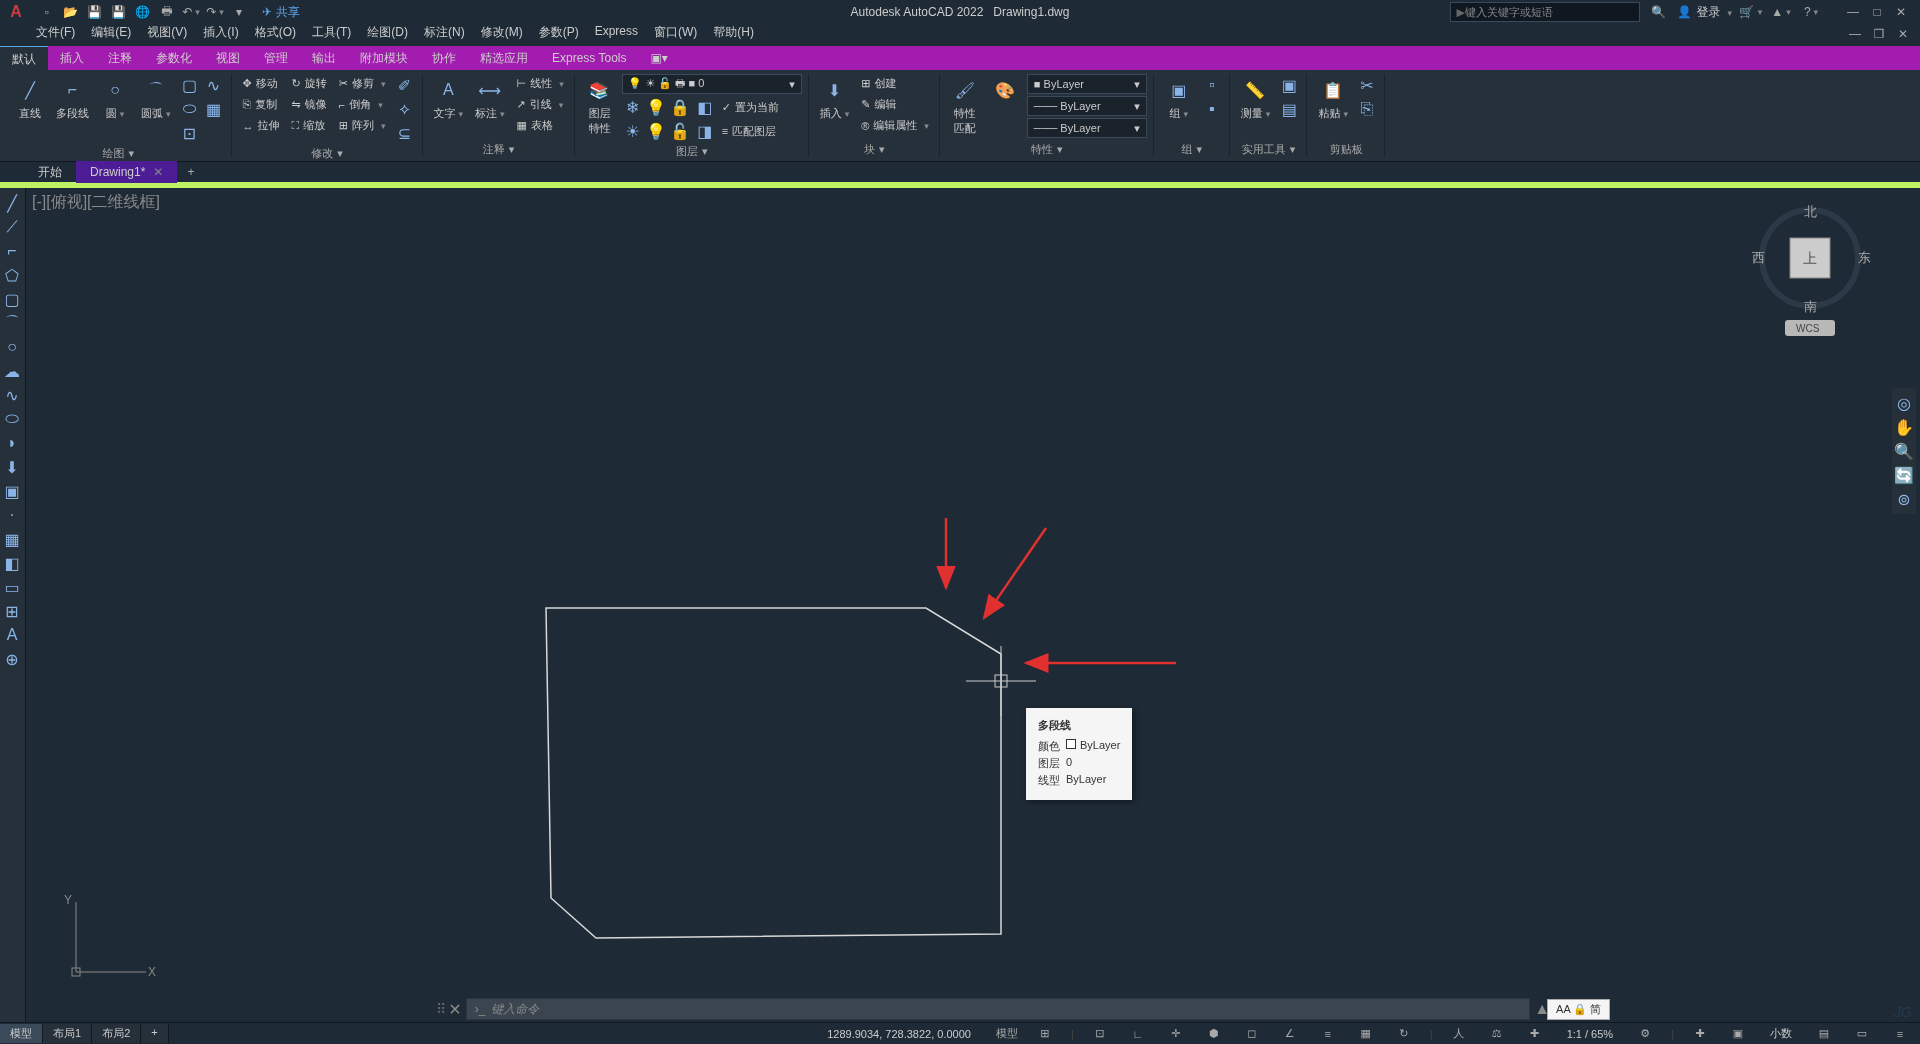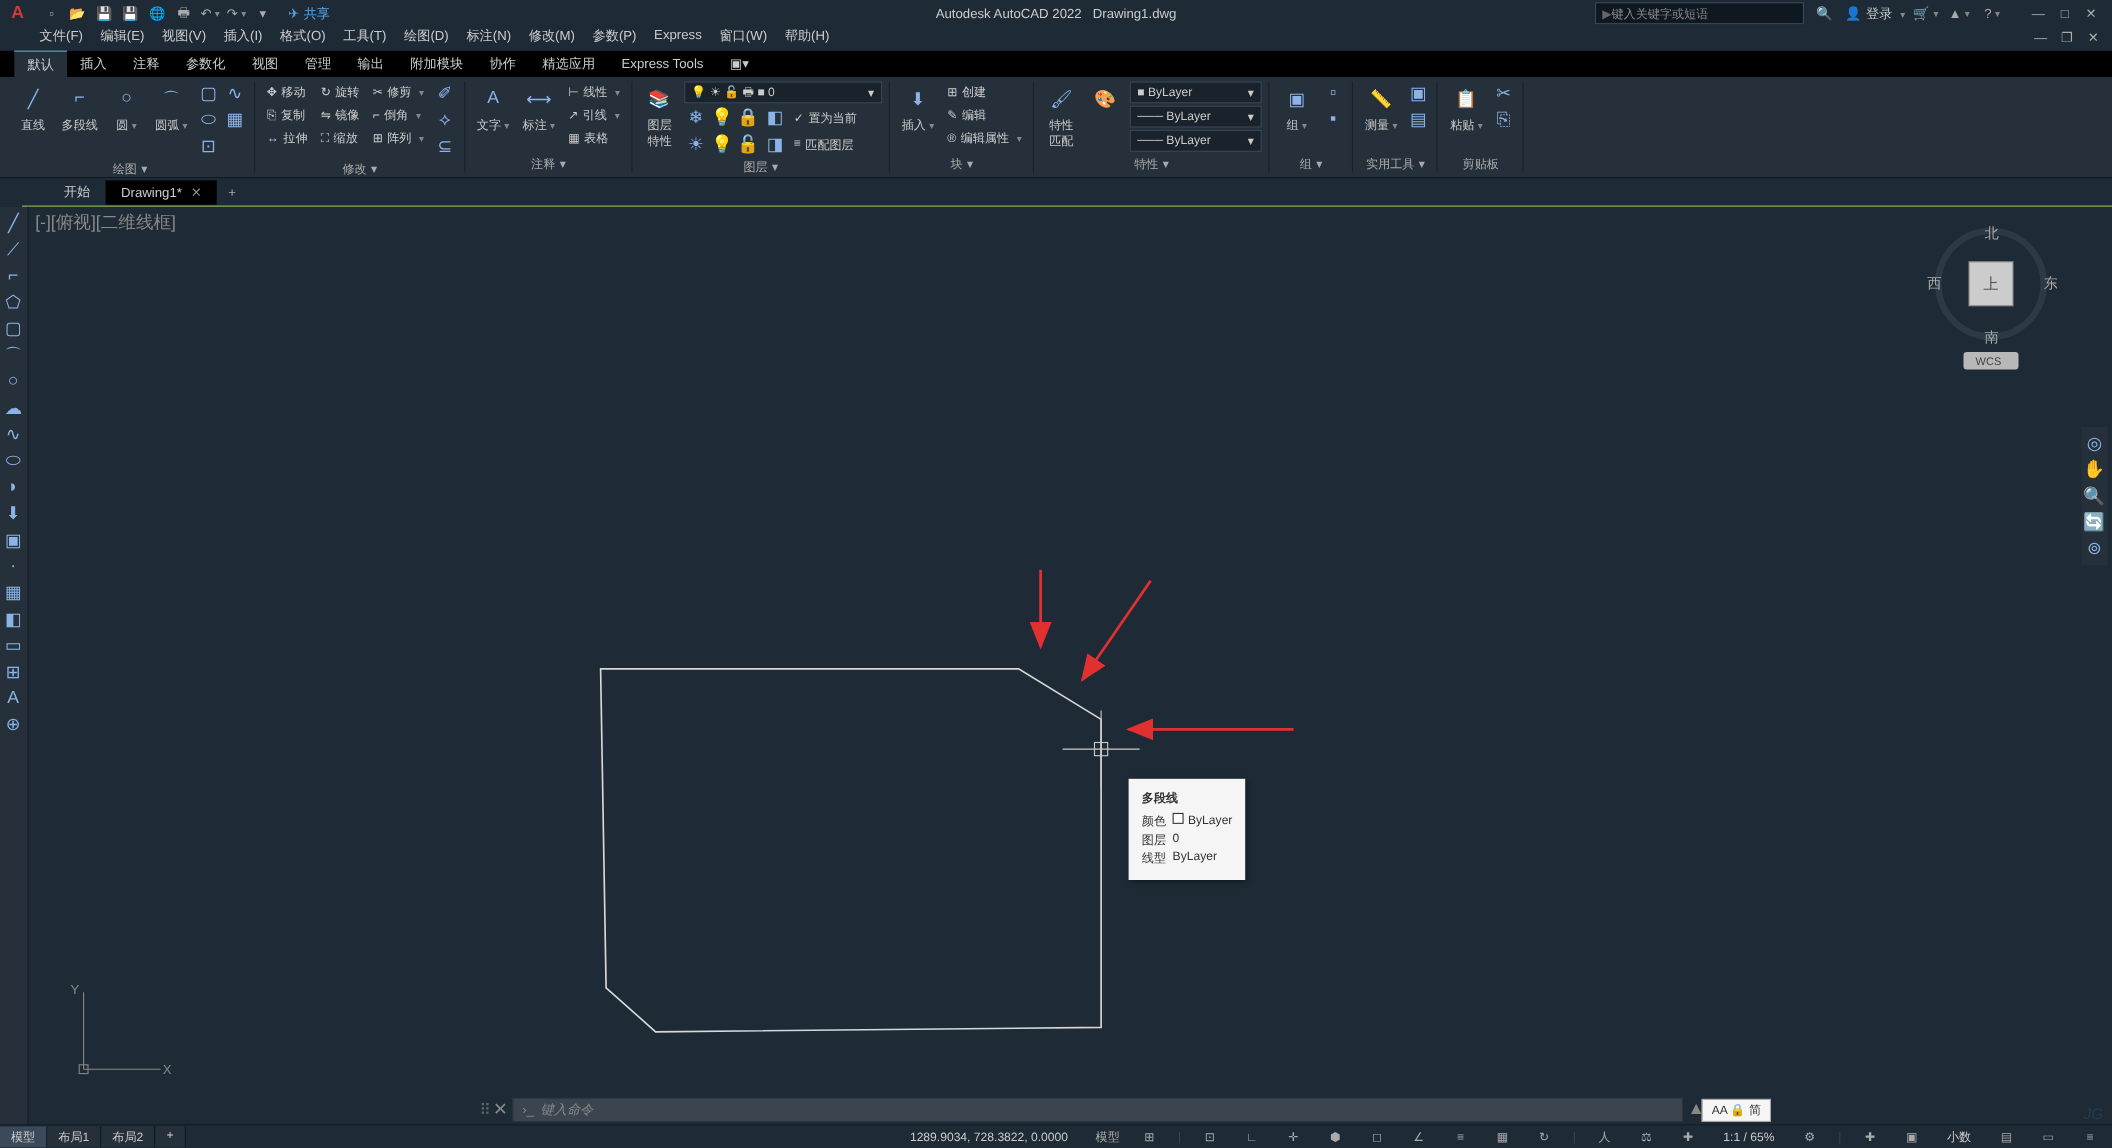--- a/index.html
+++ b/index.html
@@ -12,39 +12,39 @@
 .title-center { position: absolute; left: 50%; transform: translateX(-50%); font-size: 12px; color: #ccc; }
 .title-right { position: absolute; right: 8px; display: flex; align-items: center; gap: 8px; }
 .search-box { background: #0f1820; border: 1px solid #3a4a5a; width: 190px; height: 20px; padding: 0 6px; color: #888; font-size: 11px; display: flex; align-items: center; }
 .search-icon-btn { width: 22px; height: 20px; display: flex; align-items: center; justify-content: center; cursor: pointer; color: #aaa; }
 .login-btn { display: flex; align-items: center; gap: 4px; font-size: 12px; cursor: pointer; color: #ccc; }
 .window-btns { display: flex; gap: 2px; margin-left: 12px; }
 .window-btn { width: 22px; height: 20px; display: flex; align-items: center; justify-content: center; cursor: pointer; color: #aaa; }
 .menu-bar { background: #1e2a35; height: 22px; display: flex; padding-left: 28px; font-size: 12px; position: relative; }
 .menu-item { padding: 0 8px; cursor: pointer; color: #ccc; }
 .doc-window-btns { position: absolute; right: 6px; display: flex; gap: 2px; }
-.ribbon-tabs { background: #000000; height: 24px; display: flex; align-items: center; padding-left: 13px; font-size: 12px; }
+.ribbon-tabs { background: #a21caf; height: 24px; display: flex; align-items: center; padding-left: 0; font-size: 12px; }
 .ribbon-tab { padding: 4px 12px; cursor: pointer; color: #ccc; }
 .ribbon-tab.active { background: #26303a; border-top: 2px solid #5aa5e8; }
 .ribbon { background: #26303a; height: 92px; display: flex; padding: 4px 6px; gap: 1px; border-bottom: 1px solid #0f1820; }
 .panel { display: flex; flex-direction: column; border-right: 1px solid #1a222b; padding: 0 6px; }
 .panel-body { display: flex; flex: 1; gap: 4px; align-items: flex-start; }
 .panel-title { font-size: 11px; text-align: right; color: #aaa; padding-top: 2px; display: flex; justify-content: center; align-items: center; gap: 4px; }
 .big-btn { display: flex; flex-direction: column; align-items: center; justify-content: center; gap: 2px; padding: 2px 4px; cursor: pointer; }
 .big-icon { width: 28px; height: 28px; display: flex; align-items: center; justify-content: center; color: #8ab4e8; }
 .btn-label { font-size: 11px; color: #ccc; white-space: nowrap; }
 .small-btn-grid { display: flex; flex-direction: column; gap: 2px; }
 .small-btn-row { display: flex; gap: 2px; }
 .small-btn { width: 22px; height: 22px; display: flex; align-items: center; justify-content: center; cursor: pointer; color: #8ab4e8; }
 .small-btn-labeled { display: flex; align-items: center; gap: 4px; padding: 2px 4px; cursor: pointer; font-size: 11px; color: #ccc; white-space: nowrap; }
 .dropdown-field { background: #1a222b; border: 1px solid #3a4a5a; height: 20px; padding: 0 6px; display: flex; align-items: center; font-size: 11px; color: #ccc; min-width: 120px; justify-content: space-between; cursor: pointer; }
 .dropdown-field.w180 { min-width: 180px; }
-.file-tabs { background: #1e2a35; height: 26px; display: flex; align-items: center; padding-left: 24px; font-size: 12px; border-bottom: 1px solid #bef264; margin-left: 20px; }
+.file-tabs { background: #1e2a35; height: 26px; display: flex; align-items: center; padding-left: 24px; font-size: 12px; border-bottom: 6px solid #bef264; }
 .file-tab { padding: 4px 14px; cursor: pointer; color: #ccc; display: flex; align-items: center; gap: 8px; }
-.file-tab.active { background: #000000; }
+.file-tab.active { background: #4c1d95; }
 .tab-close { color: #888; cursor: pointer; }
 .tab-add { padding: 4px 10px; cursor: pointer; color: #aaa; }
 .canvas-area { position: relative; background: #1e2a35; height: calc(100% - 24px - 22px - 24px - 92px - 26px - 22px); display: flex; }
 .left-toolbar { width: 26px; background: #26303a; display: flex; flex-direction: column; padding: 4px 0; gap: 2px; border-right: 1px solid #0f1820; }
 .tool-btn { width: 24px; height: 22px; display: flex; align-items: center; justify-content: center; cursor: pointer; color: #8ab4e8; }
 .viewport { flex: 1; position: relative; background: #1e2a35; }
 .viewport-label { position: absolute; top: 4px; left: 6px; font-size: 16px; color: #888; }
 .ucs { position: absolute; bottom: 30px; left: 30px; pointer-events: none; }
 .view-cube { position: absolute; top: 10px; right: 50px; width: 120px; height: 120px; }
 .nav-bar { position: absolute; right: 4px; top: 200px; width: 24px; background: #26303a; display: flex; flex-direction: column; gap: 2px; padding: 4px 0; }

